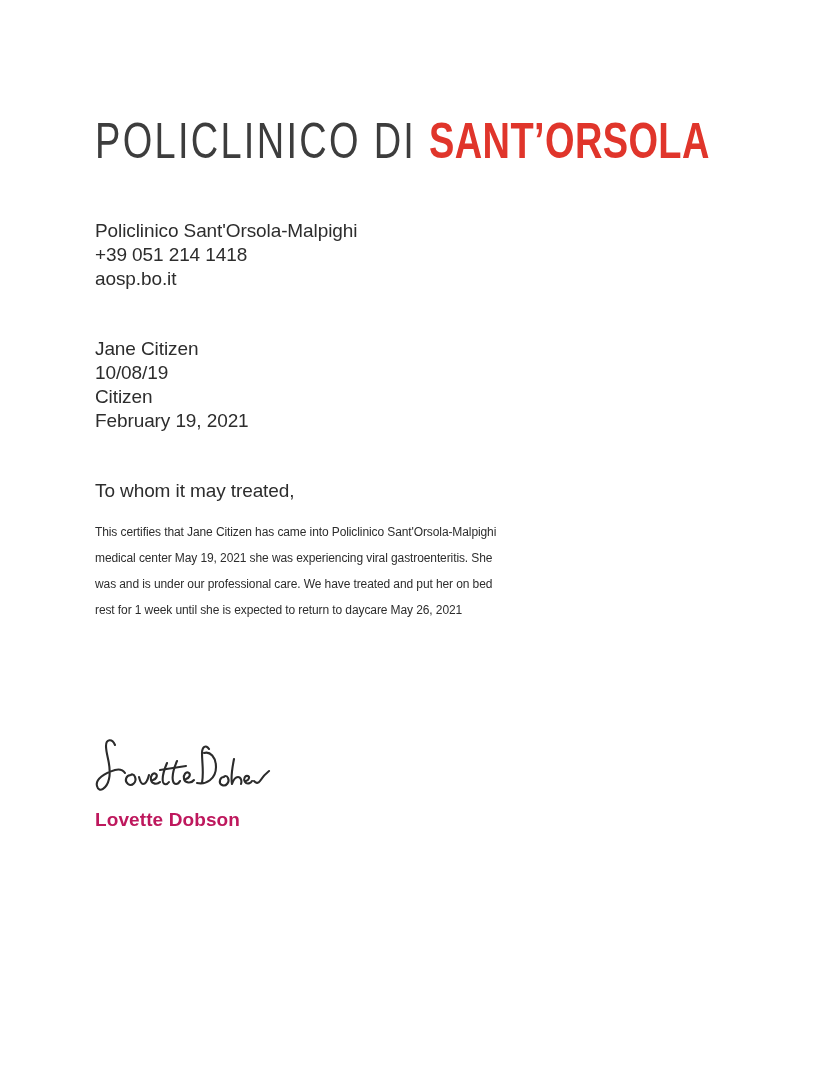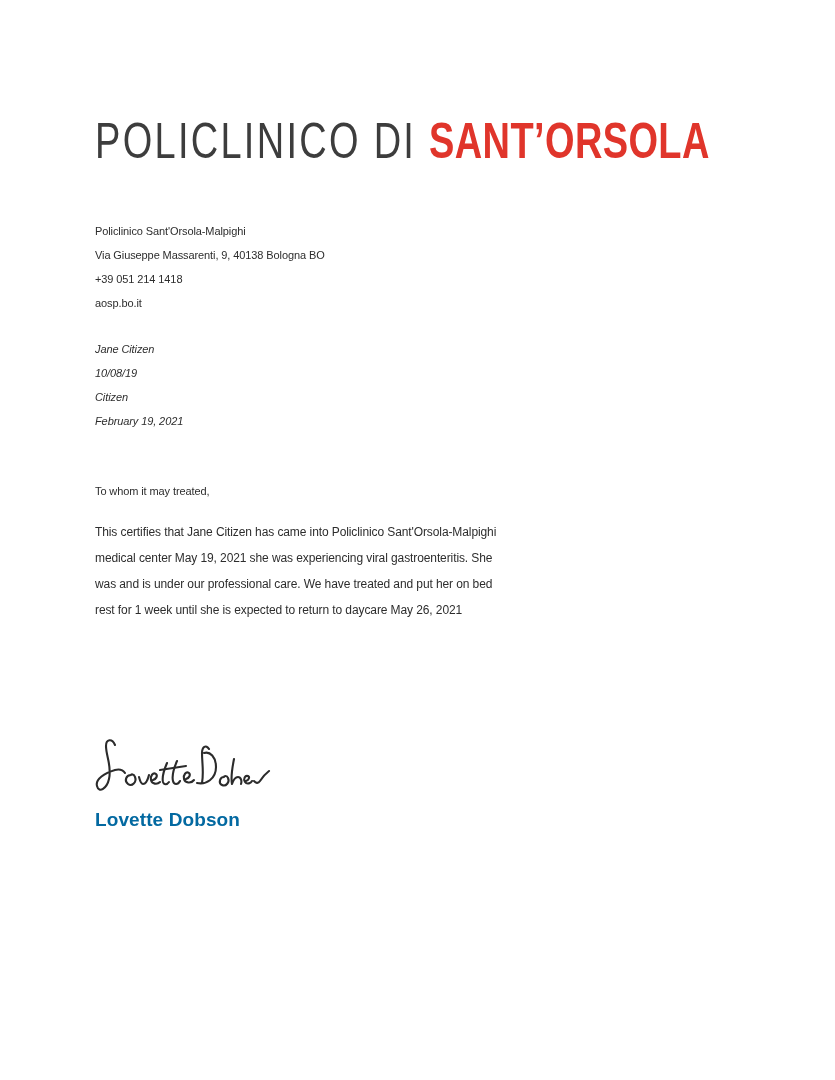--- a/index.html
+++ b/index.html
@@ -37,27 +37,27 @@
   }
   .logo-accent {
     font-weight: 700;
     letter-spacing: 0.5px;
     color: #e0352b;
   }
   
   .block {
     position: absolute;
     left: 95px;
-    font-size: 11px;
+    font-size: 19px;
     line-height: 24px;
     color: #2d2d2d;
     letter-spacing: -0.1px;
   }
   .clinic-block  { top: 219px; }
-  .patient-block { top: 337px; font-style: italic; }
+  .patient-block { top: 337px; }
   .salutation    { top: 479px; }
   .body-par {
     top: 519px;
     width: 700px;
     line-height: 26px;
     font-size: 12px;
     white-space: pre-line;
   }
   .contact-line  { top: 663px; }
   .signature-wrap {
@@ -66,36 +66,35 @@
     left: 93px;
     width: 180px;
     height: 66px;
   }
   .signer-name {
     position: absolute;
     top: 809px;
     left: 95px;
     font-size: 19px;
     font-weight: 700;
-    color: #0369a1;
+    color: #be185d;
     letter-spacing: 0.1px;
   }
 </style>
 </head>
 <body>
 
 <div class="page">
 
   <div class="logo">
     <span class="logo-inner"><span class="logo-prefix">POLICLINICO DI </span><span class="logo-accent">SANT’ORSOLA</span></span>
   </div>
 
   <div class="block clinic-block">
     <div>Policlinico Sant'Orsola-Malpighi</div>
-    <div>Via Giuseppe Massarenti, 9, 40138 Bologna BO</div>
     <div>+39 051 214 1418</div>
     <div>aosp.bo.it</div>
   </div>
 
   <div class="block patient-block">
     <div>Jane Citizen</div>
     <div>10/08/19</div>
     <div>Citizen</div>
     <div>February 19, 2021</div>
   </div>

